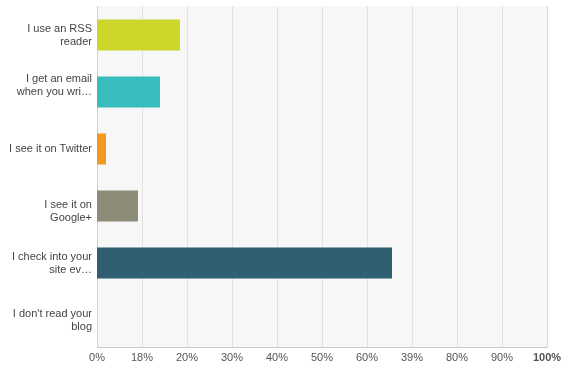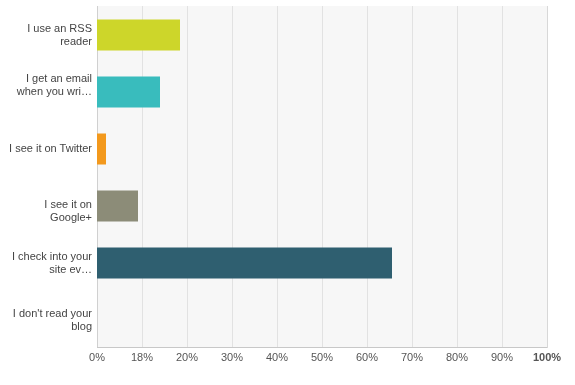--- a/index.html
+++ b/index.html
@@ -100,21 +100,21 @@
   <div id="axis-line"></div>
 
   <div id="overlay">
       <div class="tick-label" style="left: 77px;">0%</div>
       <div class="tick-label" style="left: 122px;">18%</div>
       <div class="tick-label" style="left: 167px;">20%</div>
       <div class="tick-label" style="left: 212px;">30%</div>
       <div class="tick-label" style="left: 257px;">40%</div>
       <div class="tick-label" style="left: 302px;">50%</div>
       <div class="tick-label" style="left: 347px;">60%</div>
-      <div class="tick-label" style="left: 392px;">70%</div>
+      <div class="tick-label" style="left: 392px;">39%</div>
       <div class="tick-label" style="left: 437px;">80%</div>
       <div class="tick-label" style="left: 482px;">90%</div>
       <div class="tick-label" style="left: 527px; font-weight: bold;">100%</div>
       <div class="bar-row" style="top: 6px; height: 57px; left: 97px; width: 450px;">
         <div class="bar" style="width: 83.25px; background: rgb(205, 214, 42);"></div>
       </div>
       <div class="cat-label" style="top: 21.5px; padding-left: 32px;">I use an RSS reader</div>
       <div class="bar-row" style="top: 63px; height: 57px; left: 97px; width: 450px;">
         <div class="bar" style="width: 63px; background: rgb(57, 188, 189);"></div>
       </div>

